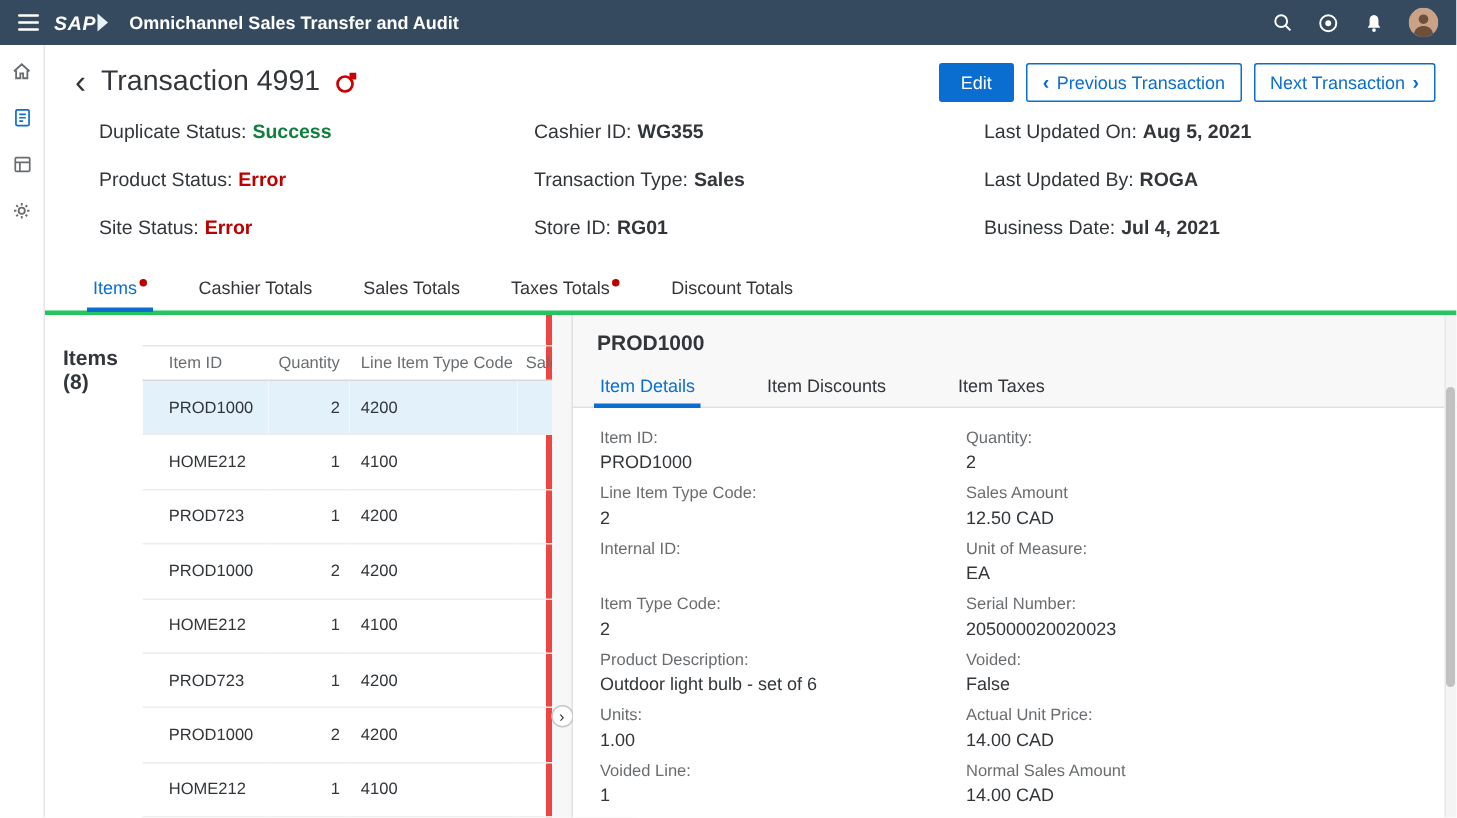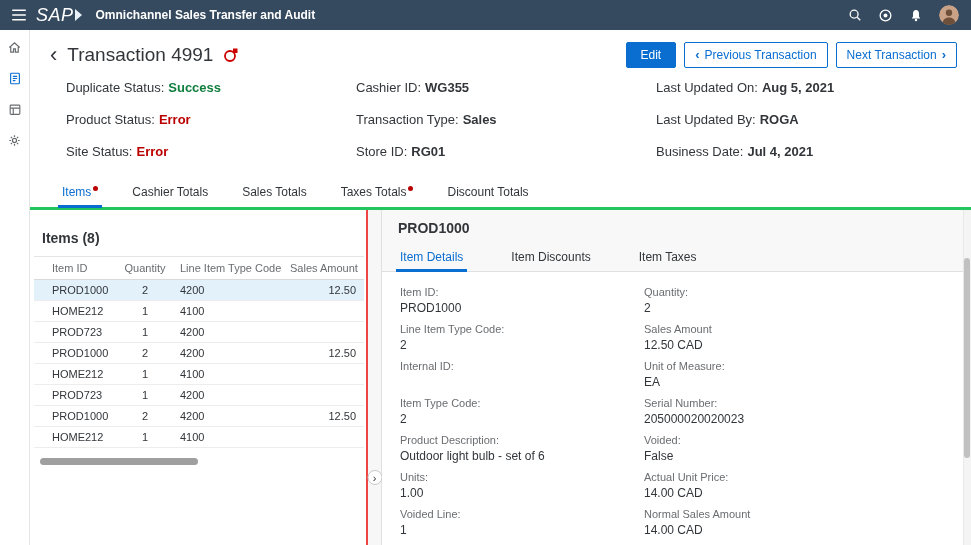--- a/index.html
+++ b/index.html
@@ -4,21 +4,21 @@
 <style>
   *{box-sizing:border-box;margin:0;padding:0}
   html,body{width:971px;height:545px;overflow:hidden}
   body{font-family:"Liberation Sans",sans-serif;background:#fff;color:#32363a;font-size:12px}
   .app{display:flex;flex-direction:column;width:100%;height:100%}
 
   
   .shell{height:30px;background:var(--shell-bar,#354a5f);display:flex;align-items:center;gap:10px;padding:0 12px;flex:0 0 auto}
   .ibtn{background:none;border:none;cursor:pointer;display:flex;align-items:center;justify-content:center;padding:0}
   .logo{display:flex;align-items:center;cursor:pointer}
-  .logo-text{color:#fff;font-weight:400;font-style:italic;font-size:18px;letter-spacing:.5px}
+  .logo-text{color:#fff;font-weight:700;font-style:italic;font-size:13px;letter-spacing:.5px}
   .logo-tri{width:0;height:0;border-top:6px solid transparent;border-bottom:6px solid transparent;border-left:7px solid #e8f1f8;margin-left:1px}
   .shell-title{color:#fff;font-size:12px;font-weight:700;margin-left:4px}
   .shell-right{margin-left:auto;display:flex;align-items:center;gap:16px}
   .avatar{width:20px;height:20px;border-radius:50%;overflow:hidden;border:none;padding:0;cursor:pointer;background:none}
 
   
   .main{flex:1;display:flex;min-height:0}
   .rail{width:30px;background:#fff;border-right:1px solid #e5e5e5;display:flex;flex-direction:column;align-items:center;padding-top:10px;gap:16px;flex:0 0 auto}
   .content{flex:1;display:flex;flex-direction:column;min-width:0}
 
@@ -45,28 +45,28 @@
   
   .tabbar{display:flex;gap:26px;padding-left:28px;margin-top:20px;border-bottom:3px solid #22c55e}
   .tab{padding:6px 4px 8px;font-size:12px;color:#32363a;cursor:pointer;position:relative;display:flex;align-items:flex-start;gap:2px;white-space:nowrap}
   .tab.selected{color:var(--accent,#0a6ed1)}
   .tab.selected::after{content:"";position:absolute;left:0;right:0;bottom:-1px;height:3px;background:var(--accent,#0a6ed1)}
   .t-dot{width:5px;height:5px;border-radius:50%;background:var(--error,#bb0000);margin-top:1px;flex:0 0 auto}
 
   
   .panels{flex:1;display:flex;min-height:0;background:#fafafa}
 
-  .items-panel{width:338px;flex:0 0 auto;background:#fff;border-right:2px solid #ef4444;padding-top:20px;display:flex;flex-direction:column;min-height:0}
+  .items-panel{width:338px;flex:0 0 auto;background:#fff;border-right:4px solid #ef4444;padding-top:20px;display:flex;min-height:0}
   .items-panel h2{font-size:14px;font-weight:700;padding:0 12px 10px;color:#32363a}
   table{border-collapse:collapse;margin:0 4px;font-size:11px;table-layout:fixed;width:calc(100% - 8px)}
   th{font-weight:400;color:#6a6d70;text-align:left;padding:5px 6px;border-top:1px solid #e5e5e5;border-bottom:1px solid #d9d9d9;white-space:nowrap;overflow:hidden}
   td{padding:4px 6px;border-bottom:1px solid #ededed;color:#32363a;white-space:nowrap;overflow:hidden;cursor:pointer}
   th:nth-child(1){width:84px;padding-left:18px}
   td:nth-child(1){padding-left:18px}
-  th:nth-child(2),td:nth-child(2){width:54px;text-align:center}
+  th:nth-child(2),td:nth-child(2){width:54px;text-align:right}
   th:nth-child(3),td:nth-child(3){width:112px;padding-left:8px}
   th:nth-child(4),td:nth-child(4){width:80px;text-align:right;padding-right:8px}
   tr.selected td{background:#e3f1fb}
   .hscroll{height:7px;margin:10px 8px 0;position:relative;cursor:pointer}
   .hthumb{position:absolute;left:2px;top:0;width:158px;height:7px;background:#9f9f9f;border-radius:3.5px;cursor:grab}
 
   .splitter{width:14px;flex:0 0 auto;background:#f7f7f7;border-right:1px solid #e0e0e0;position:relative;cursor:col-resize}
   .split-handle{position:absolute;top:260px;left:50%;transform:translateX(-50%);width:15px;height:15px;border-radius:50%;border:1px solid #c8c8c8;background:#fff;color:#32363a;font-size:11px;line-height:12px;text-align:center;cursor:pointer;padding:0}
 
   .detail-panel{flex:1;display:flex;flex-direction:column;min-width:0;background:#fff;position:relative}

